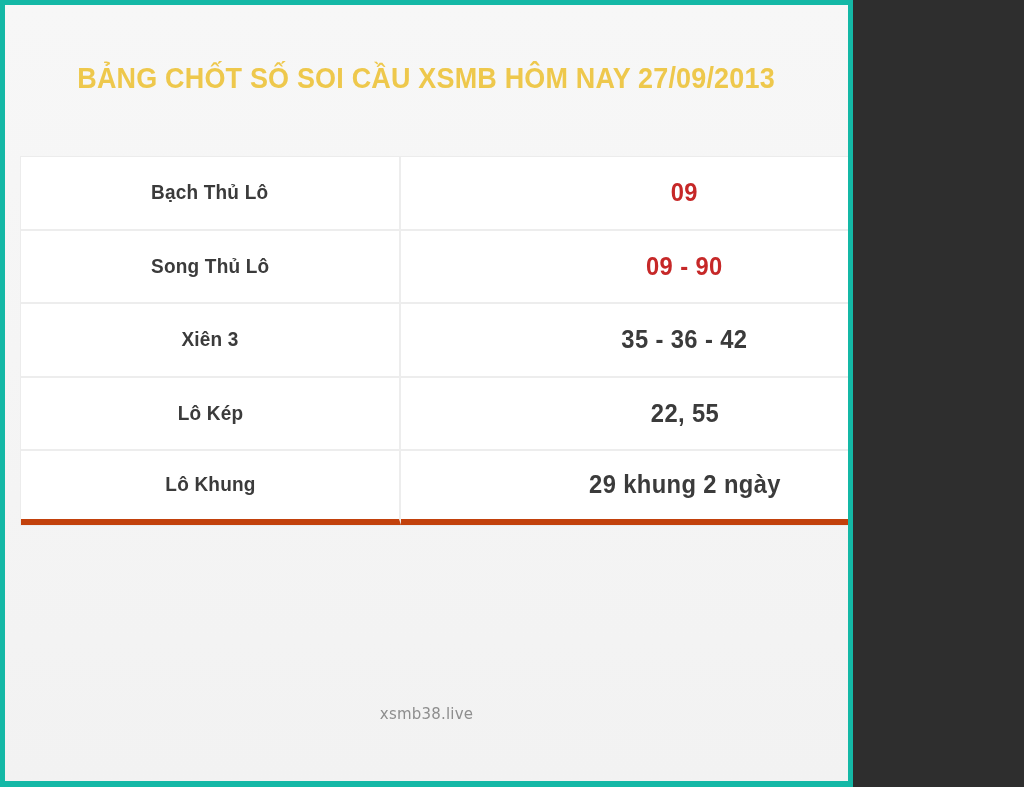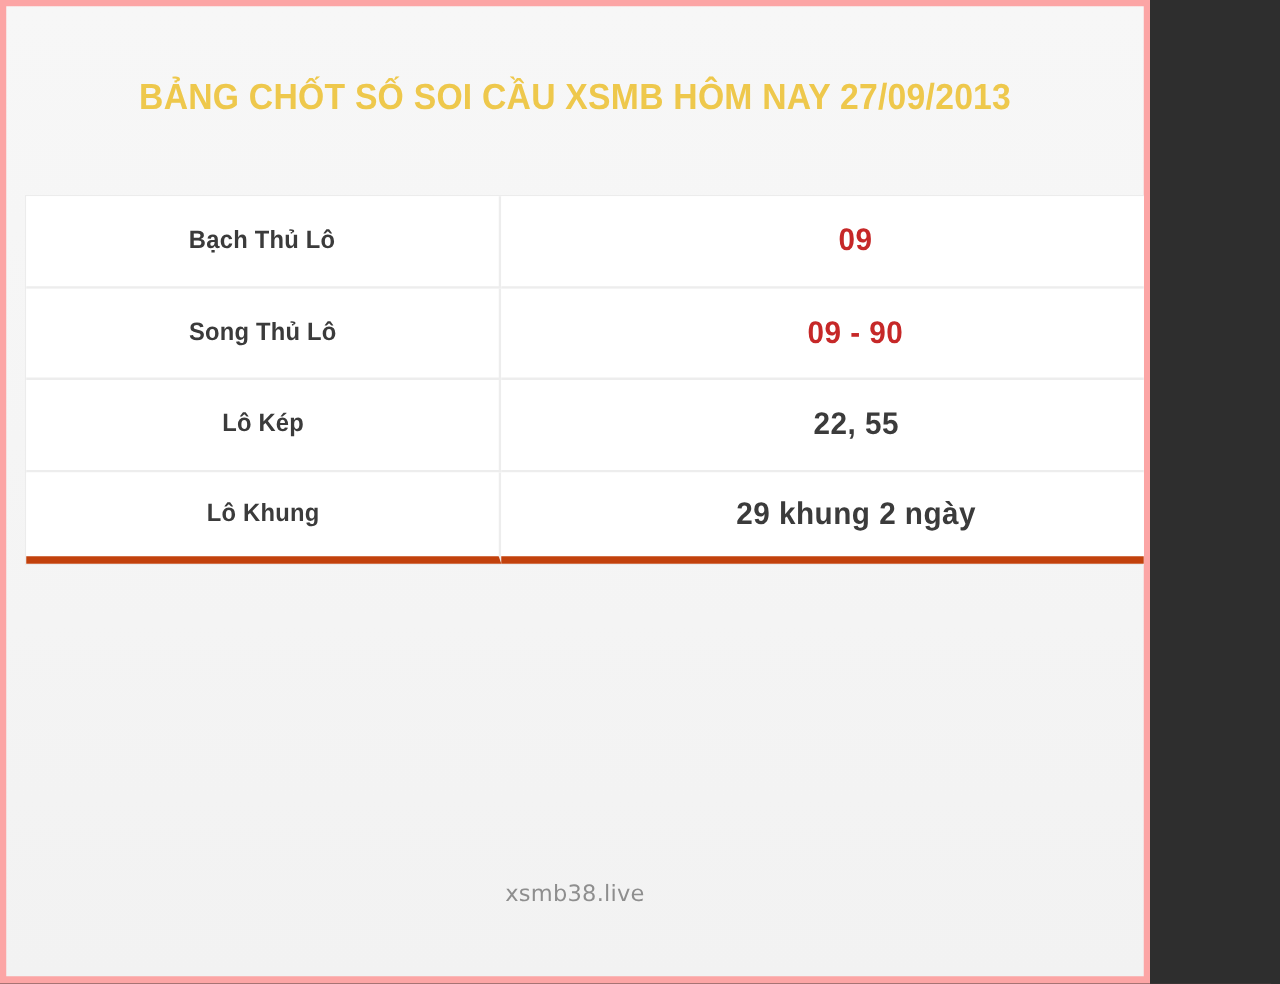--- a/index.html
+++ b/index.html
@@ -8,23 +8,23 @@
     width:1024px;
     height:787px;
     overflow:hidden;
     background:#2e2e2e;
     font-family:"Liberation Sans", sans-serif;
   }
 
   
   #page-frame {
     position:relative;
-    width:920px;
+    width:853px;
     height:787px;
-    background:#fca5a5;
+    background:#14b8a6;
     padding:5px 5px 6px 5px;
   }
 
   
   #card {
     position:relative;
     width:100%;
     height:100%;
     background:linear-gradient(180deg,#f7f7f7 0%, #f5f5f5 45%, #f2f2f2 100%);
     overflow:hidden;
@@ -100,21 +100,21 @@
 
   
   #footer {
     position:absolute;
     top:700px;
     left:0; right:0;
     text-align:center;
   }
   #footer-text {
     font-family:"DejaVu Sans", sans-serif;
-    font-size:18px;
+    font-size:15px;
     color:#8e8e8e;
     letter-spacing:0.2px;
   }
 </style>
 </head>
 <body>
 
 <div id="page-frame">
   <div id="card">
 
@@ -126,20 +126,24 @@
       <tbody>
           <tr>
             <td class="label-cell"><span class="row-label">Bạch Thủ Lô</span></td>
             <td class="value-cell"><span class="row-value red">09</span></td>
           </tr>
           <tr>
             <td class="label-cell"><span class="row-label">Song Thủ Lô</span></td>
             <td class="value-cell"><span class="row-value red">09 - 90</span></td>
           </tr>
           <tr>
+            <td class="label-cell"><span class="row-label">Xiên 3</span></td>
+            <td class="value-cell"><span class="row-value dark">35 - 36 - 42</span></td>
+          </tr>
+          <tr>
             <td class="label-cell"><span class="row-label">Lô Kép</span></td>
             <td class="value-cell"><span class="row-value dark">22, 55</span></td>
           </tr>
           <tr>
             <td class="label-cell"><span class="row-label">Lô Khung</span></td>
             <td class="value-cell"><span class="row-value dark">29 khung 2 ngày</span></td>
           </tr>
         </tbody>
     </table>
 

